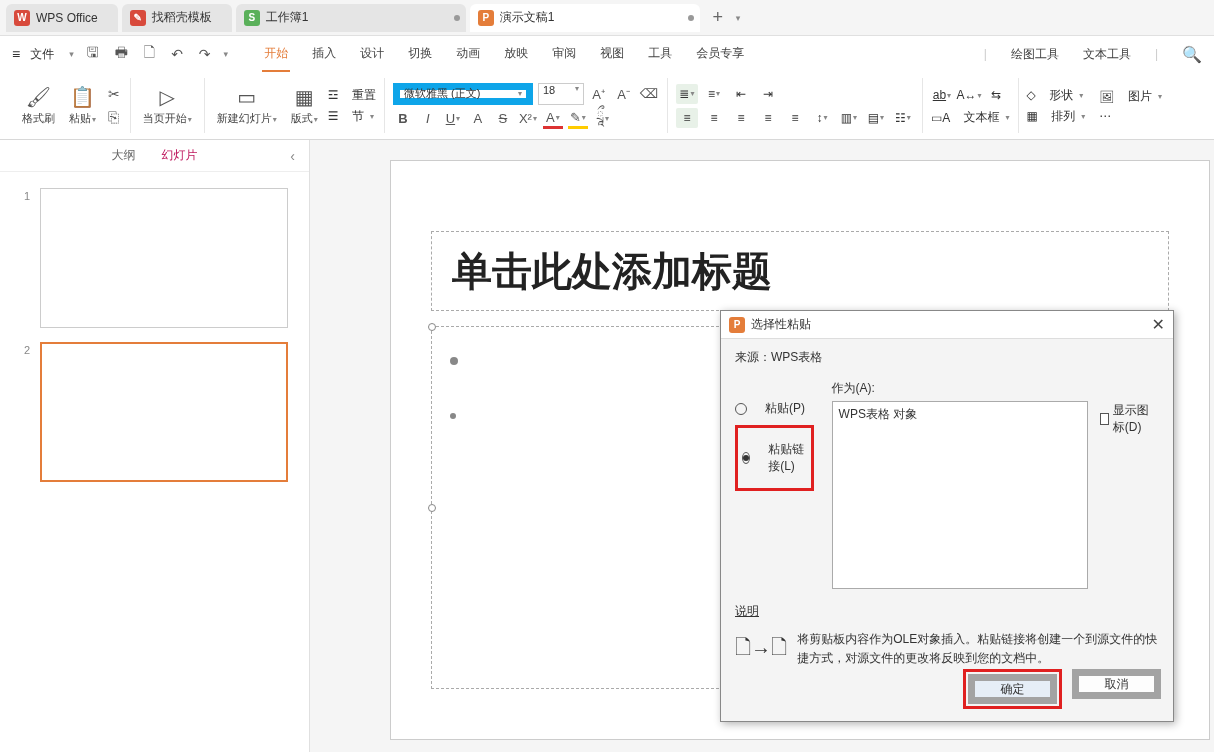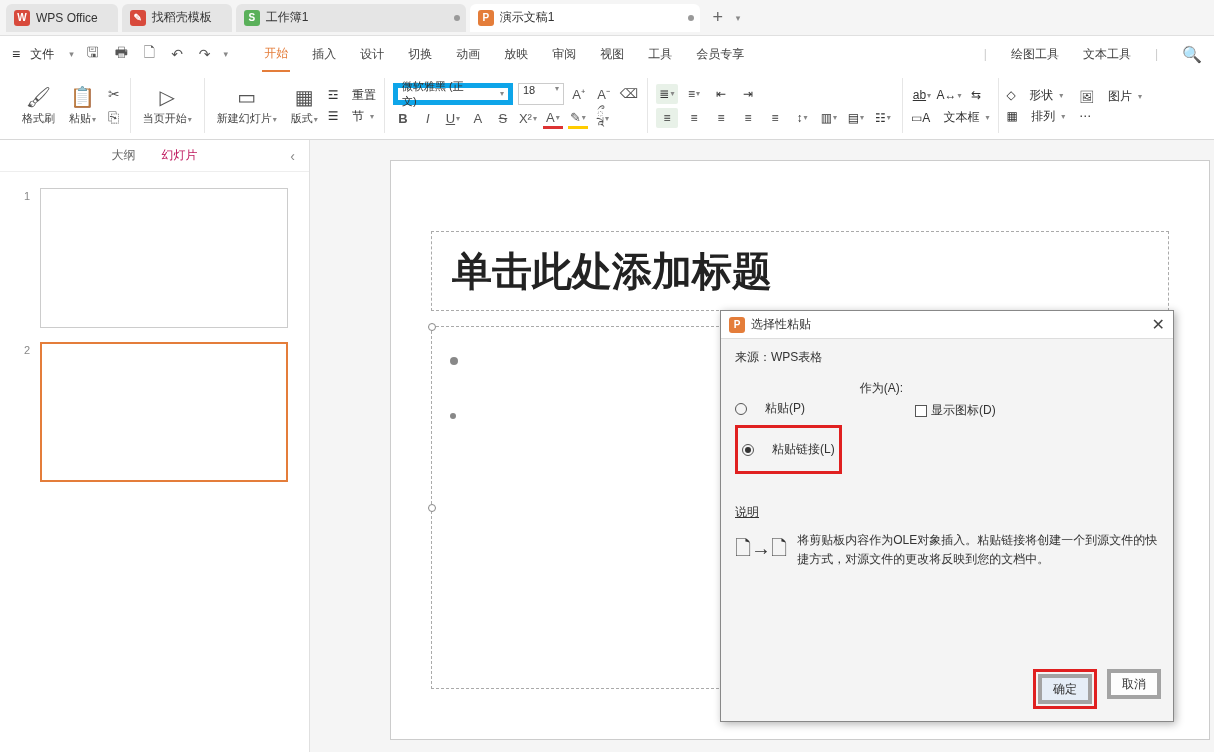--- a/index.html
+++ b/index.html
@@ -18,41 +18,41 @@
 .tab-close-dot { position: absolute; right: 6px; width: 6px; height: 6px; background: #999; border-radius: 50%; }
 .tab-add { width: 28px; display: flex; align-items: center; justify-content: center; font-size: 18px; color: #666; cursor: pointer; }
 
 
 .menu-bar { height: 36px; display: flex; align-items: center; padding: 0 12px; gap: 10px; }
 .menu-left { display: flex; align-items: center; gap: 10px; }
 .hamburger { font-size: 14px; }
 .menu-file { display: flex; align-items: center; gap: 15px; }
 .quick-icon { font-size: 14px; color: #555; cursor: pointer; padding: 3px; }
 .quick-dd { font-size: 9px; color: #888; }
-.menu-tabs { display: flex; gap: 20px; margin-left: 24px; align-items: center; }
+.menu-tabs { display: flex; gap: 20px; margin-left: 24px; }
 .menu-tab { color: #444; cursor: pointer; padding: 8px 2px; }
 .menu-tab.active { color: #e47d3a; border-bottom: 2px solid #e47d3a; }
 .menu-right { margin-left: auto; display: flex; align-items: center; gap: 24px; }
 .menu-right-divider { color: #ccc; }
 .menu-right-item { color: #404040; cursor: pointer; }
 .search-icon { font-size: 16px; color: #666; }
 
 
 .ribbon { height: 68px; background: #fff; display: flex; align-items: stretch; padding: 6px 10px; border-bottom: 1px solid #d8d8d8; }
 .ribbon-group { display: flex; align-items: center; gap: 6px; padding: 0 8px; border-right: 1px solid #e6e6e6; }
 .ribbon-group:last-child { border-right: none; }
 .ribbon-btn-lg { display: flex; flex-direction: column; align-items: center; gap: 2px; cursor: pointer; padding: 2px 4px; }
 .ribbon-btn-lg .ri-icon { font-size: 20px; color: #555; height: 24px; display: flex; align-items: center; }
 .ribbon-btn-lg .ri-label { font-size: 11px; color: #444; white-space: nowrap; }
 .ribbon-stack { display: flex; flex-direction: column; gap: 3px; justify-content: center; }
 .ribbon-mini { font-size: 14px; color: #555; cursor: pointer; padding: 2px; }
 .dd-arrow { font-size: 8px; color: #888; margin-left: 1px; }
 .ribbon-col { display: flex; flex-direction: column; gap: 4px; justify-content: center; }
 .ribbon-row { display: flex; align-items: center; gap: 5px; }
-.font-select { width: 120px; height: 22px; border: 5px solid #0ea5e9; font-size: 11px; padding: 0 4px; display: flex; align-items: center; justify-content: space-between; gap: 28px; }
+.font-select { width: 140px; height: 22px; border: 7px solid #0ea5e9; font-size: 11px; padding: 0 4px; display: flex; align-items: center; justify-content: space-between; gap: 28px; }
 .size-select { width: 46px; height: 22px; border: 1px solid #ccc; font-size: 11px; padding: 0 4px; display: flex; align-items: flex-start; justify-content: space-between; }
 .fmt-btn { width: 20px; height: 20px; display: flex; align-items: center; justify-content: center; font-size: 13px; color: #555; cursor: pointer; }
 .color-under { border-bottom: 3px solid #d33; }
 .hl-under { border-bottom: 3px solid #fc0; }
 .para-btn { width: 22px; height: 20px; display: flex; align-items: center; justify-content: center; cursor: pointer; }
 .align-active { background: #e8f1e8; border-radius: 2px; }
 
 
 .main { display: flex; height: calc(752px - 36px - 36px - 68px); }
 .side-panel { width: 310px; background: #fff; border-right: 1px solid #e0e0e0; display: flex; flex-direction: column; }
@@ -88,26 +88,26 @@
 .radio { width: 12px; height: 12px; border: 1px solid #555; border-radius: 50%; display: flex; align-items: center; justify-content: center; }
 .radio.checked::after { content: ""; width: 6px; height: 6px; background: #333; border-radius: 50%; }
 .highlight-red { border: 3px solid #e02020; padding: 13px 4px; display: inline-flex; }
 .dlg-center { margin-left: 18px; display: flex; flex-direction: column; }
 .dlg-aslabel { margin-bottom: 4px; }
 .dlg-listbox { width: 256px; height: 188px; background: #fff; border: 1px solid #aaa; padding: 4px; }
 .dlg-listitem { padding: 0 2px; }
 .dlg-right { margin-left: 12px; }
 .chk { display: flex; align-items: center; gap: 4px; margin-top: 22px; cursor: pointer; }
 .chkbox { width: 12px; height: 12px; border: 1px solid #555; background: #fff; }
-.dlg-desc-label { margin-top: 30px; text-decoration: underline; }
+.dlg-desc-label { margin-top: 14px; text-decoration: underline; }
 .dlg-desc { display: flex; margin-top: 10px; gap: 10px; }
 .dlg-desc-icon { display: flex; align-items: center; gap: 2px; font-size: 20px; margin-top: 2px; }
 .dlg-desc-text { line-height: 1.6; flex: 1; }
 .dlg-buttons { position: absolute; right: 12px; bottom: 12px; display: flex; gap: 10px; }
-.dlg-btn { width: 54px; height: 30px; border: 4px solid #a3a3a3; background: #fdfdfd; display: flex; align-items: center; justify-content: center; cursor: pointer; }
+.dlg-btn { width: 89px; height: 30px; border: 7px solid #a3a3a3; background: #fdfdfd; display: flex; align-items: center; justify-content: center; cursor: pointer; }
 .dlg-btn.primary { background: #e6eef7; }
 .ok-hl { border: 3px solid #e02020; padding: 2px; }
 </style>
 </head>
 <body>
 
 <div class="tabs-bar">
   <div class="tab inactive">
     <span class="icon icon-wps">W</span>
     <span>WPS Office</span>
@@ -335,20 +335,23 @@
         </div>
         <span class="highlight-red">
           <div class="radio-row">
             <span class="radio checked"></span>
             <span>粘贴链接(L)</span>
           </div>
         </span>
       </div>
       <div class="dlg-center">
         <span class="dlg-aslabel">作为(A):</span>
+        <div class="dlg-listbox">
+          <div class="dlg-listitem">WPS表格 对象</div>
+        </div>
       </div>
       <div class="dlg-right">
         <div class="chk">
           <span class="chkbox"></span>
           <span>显示图标(D)</span>
         </div>
       </div>
     </div>
     <div class="dlg-desc-label">说明</div>
     <div class="dlg-desc">

